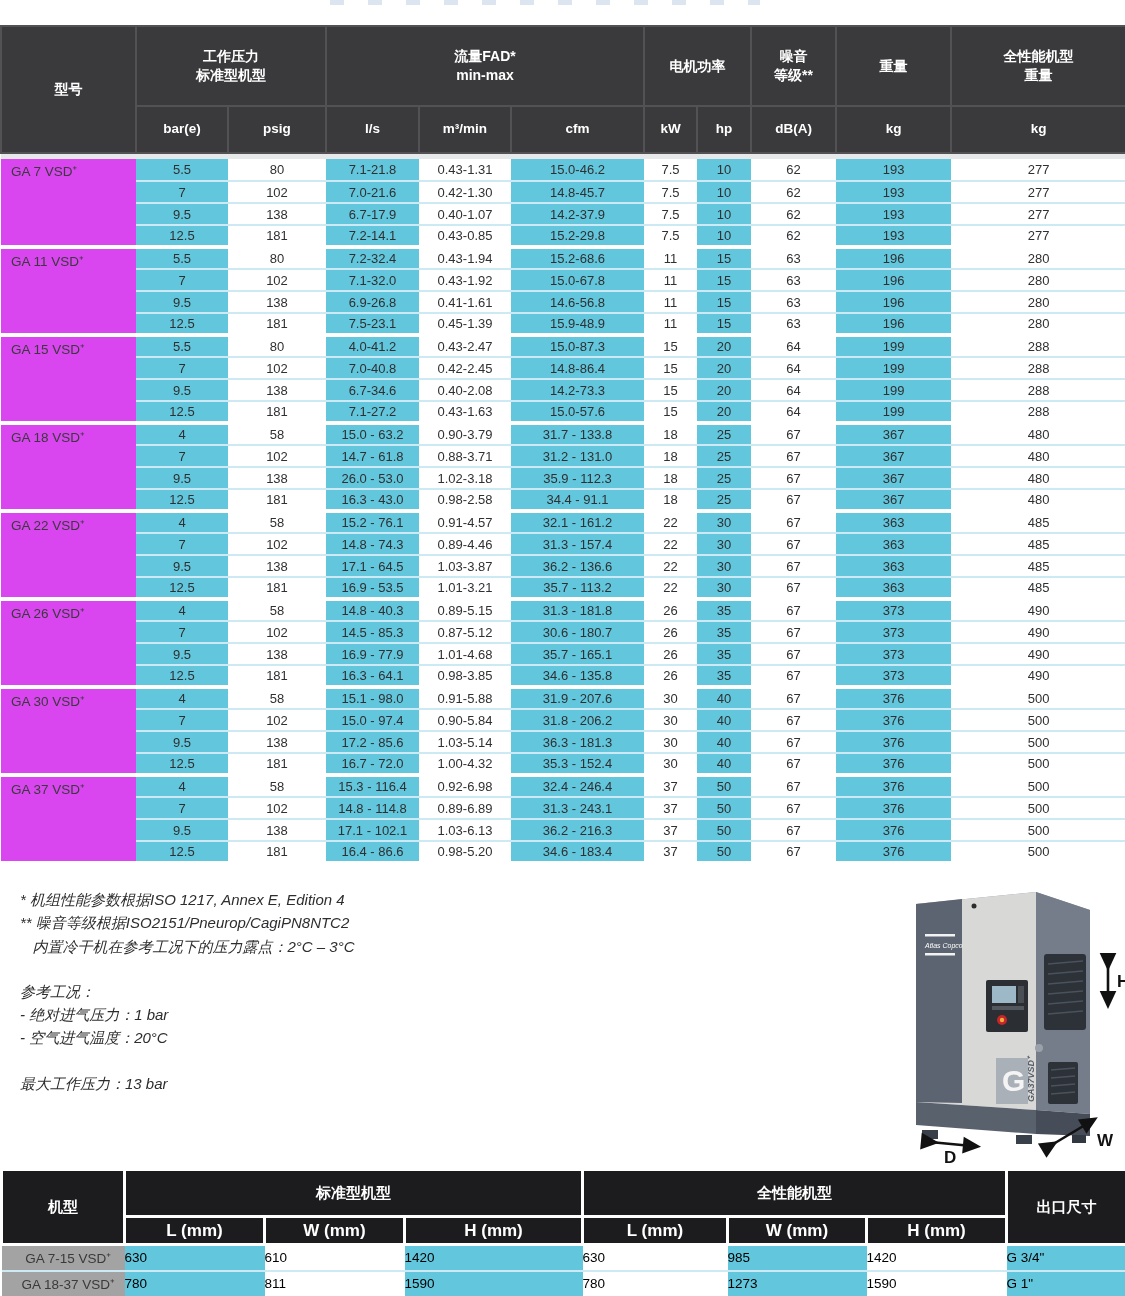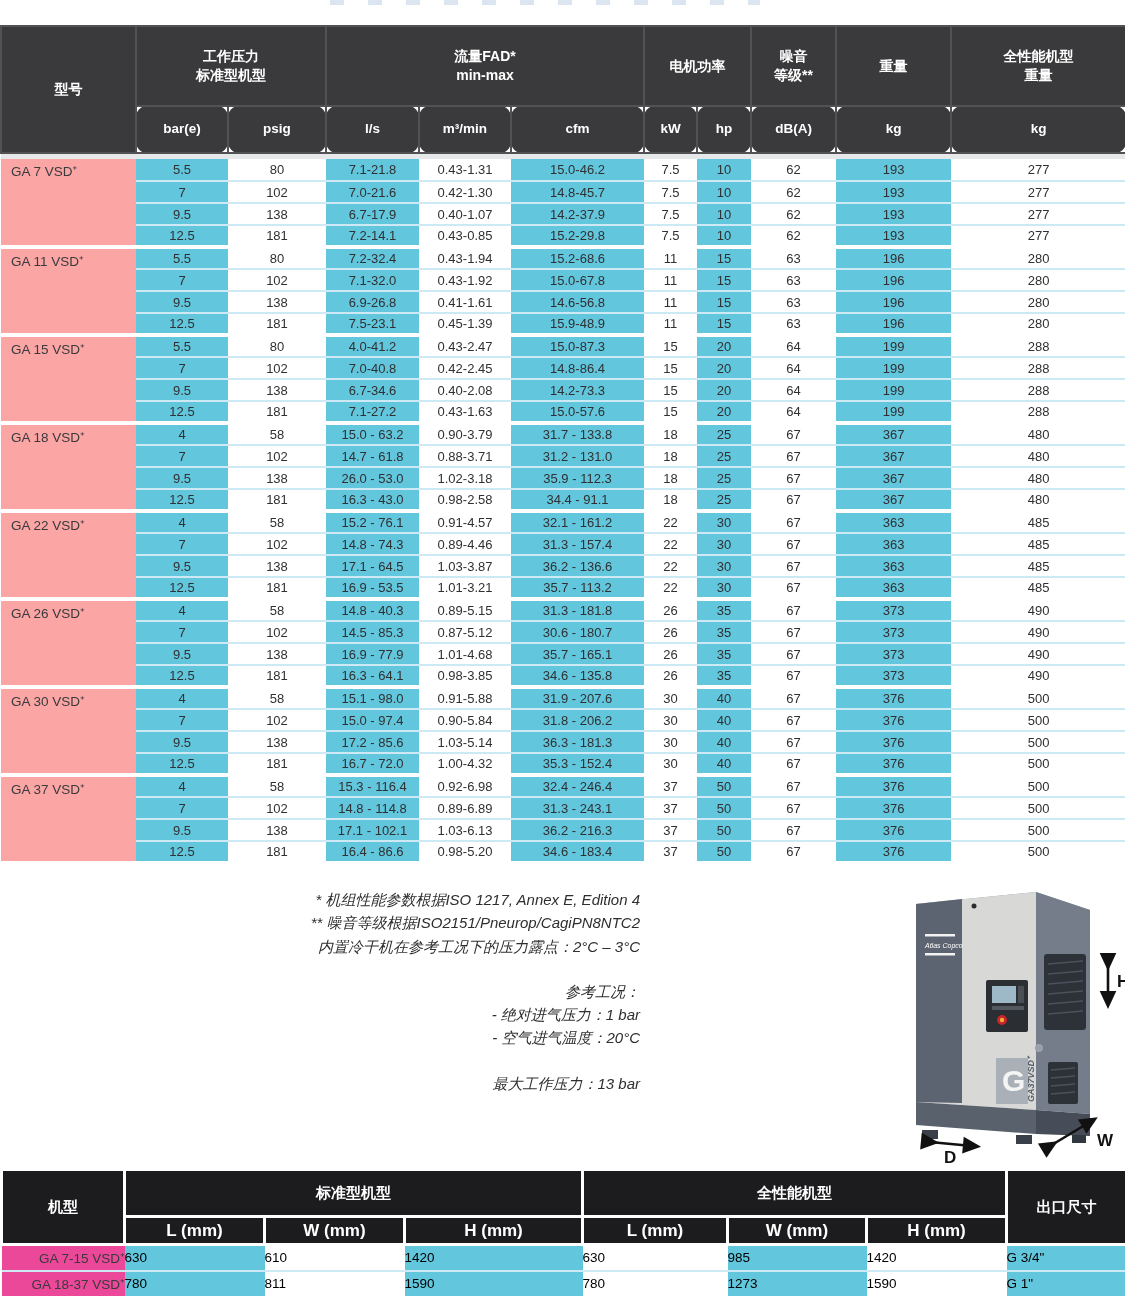--- a/index.html
+++ b/index.html
@@ -8,50 +8,50 @@
 
   
   .title-remnant { position:absolute; top:0; left:330px; width:430px; height:5px; opacity:.18;
     background:repeating-linear-gradient(90deg,#3a6fae 0 14px,transparent 14px 38px); }
 
   
   table.spec { position:absolute; top:25px; left:0; width:1125px; border-collapse:collapse; table-layout:fixed; }
   table.spec thead th { background:#3a3a3c; color:#fff; font-weight:bold; text-align:center;
     vertical-align:middle; border:2px solid #525254; white-space:pre-line; line-height:1.35; }
   table.spec thead tr.h1 th { height:80px; font-size:14px; }
-  table.spec thead tr.h2 th { height:47px; font-size:13.5px;border-radius:11px; }
+  table.spec thead tr.h2 th { height:47px; font-size:13.5px; }
   table.spec thead tr.spacer td { height:6px; background:#e7e8ea; border:none; }
   table.spec tbody td { height:22px; font-size:13px; color:#303032; text-align:center;
     vertical-align:middle; border-bottom:2px solid #cdeaf4; }
   table.spec tbody td.cy { background:#62c6dc; }
   table.spec tbody td.wh { background:#ffffff; }
   table.spec tbody tr.group-end td { border-bottom:4px solid #ffffff; }
-  table.spec tbody td.model-cell { background:#fca5a5; text-align:left; vertical-align:top;
+  table.spec tbody td.model-cell { background:#d946ef; text-align:left; vertical-align:top;
     padding:3px 0 0 10px; font-size:13.5px; color:#3a3a3c; border-bottom:4px solid #ffffff; }
 
   
   .footnotes { position:absolute; top:888px; left:20px; width:620px; font-style:italic;
     font-size:15px; color:#2e2e30; }
   .footnotes .para { margin-bottom:22px; }
-  .footnotes .line { white-space:pre-wrap; line-height:1.55;text-align:right; }
+  .footnotes .line { white-space:pre-wrap; line-height:1.55; }
 
   
   .figure { position:absolute; top:862px; left:878px; width:247px; height:303px; }
 
   
   table.dims { position:absolute; top:1168px; left:0; width:1125px; border-collapse:collapse; table-layout:fixed; }
   table.dims thead th { background:#1c1c1e; color:#fff; font-weight:bold; text-align:center;
     vertical-align:middle; border:3px solid #ffffff; font-size:14px; }
   table.dims thead tr.h1 th { height:47px; font-size:15px; }
   table.dims thead tr.h2 th { height:28px; font-size:17px; }
   table.dims tbody td { height:26px; font-size:13.5px; color:#000000; text-align:left;
     vertical-align:middle; border-bottom:2px solid #cdeaf4; }
   table.dims tbody td.cy { background:#62c6dc; }
   table.dims tbody td.wh { background:#ffffff; }
-  table.dims tbody td.model { background:#ec4899; text-align:right; padding-left:10px; color:#3a3a3c; }
+  table.dims tbody td.model { background:#a3a3a3; text-align:center; padding-left:10px; color:#3a3a3c; }
 </style>
 </head>
 <body>
 
 <div class="page">
 
   <div class="title-remnant"></div>
 
   <table class="spec">
     <colgroup>

